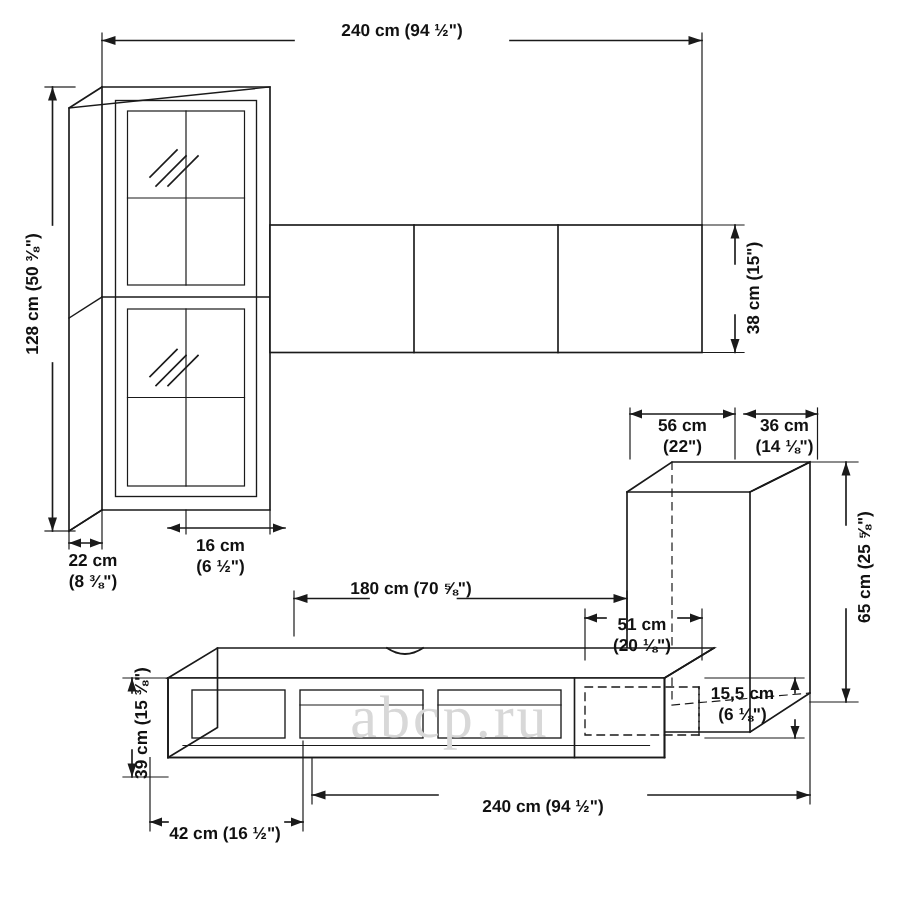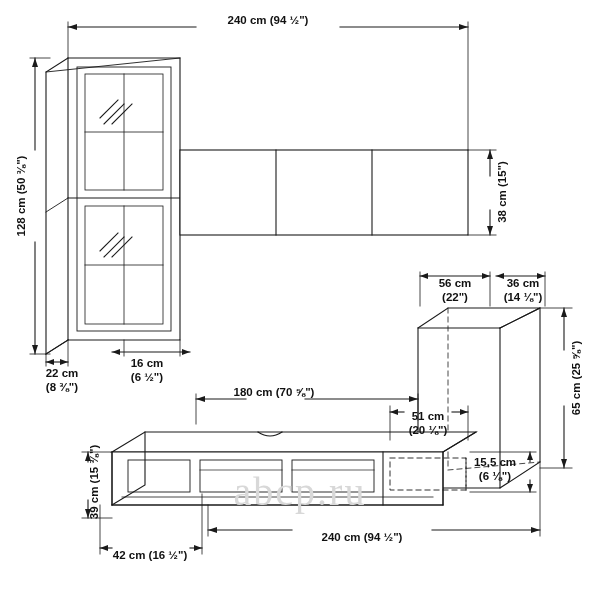--- a/index.html
+++ b/index.html
@@ -17,21 +17,21 @@
     font-family:"Liberation Sans", sans-serif;
     font-size:11.5px;
     font-weight:bold;
     fill:#111111;
     text-anchor:middle;
     dominant-baseline:middle;
   }
   .watermark{
     position:absolute;
     left:0;right:0;
-    top:468px;
+    top:454px;
     text-align:center;
     font-family:"Liberation Serif", serif;
     font-size:40px;
     letter-spacing:2px;
     color:#d8d8d8;
     pointer-events:none;
     user-select:none;
   }
 </style>
 </head>

